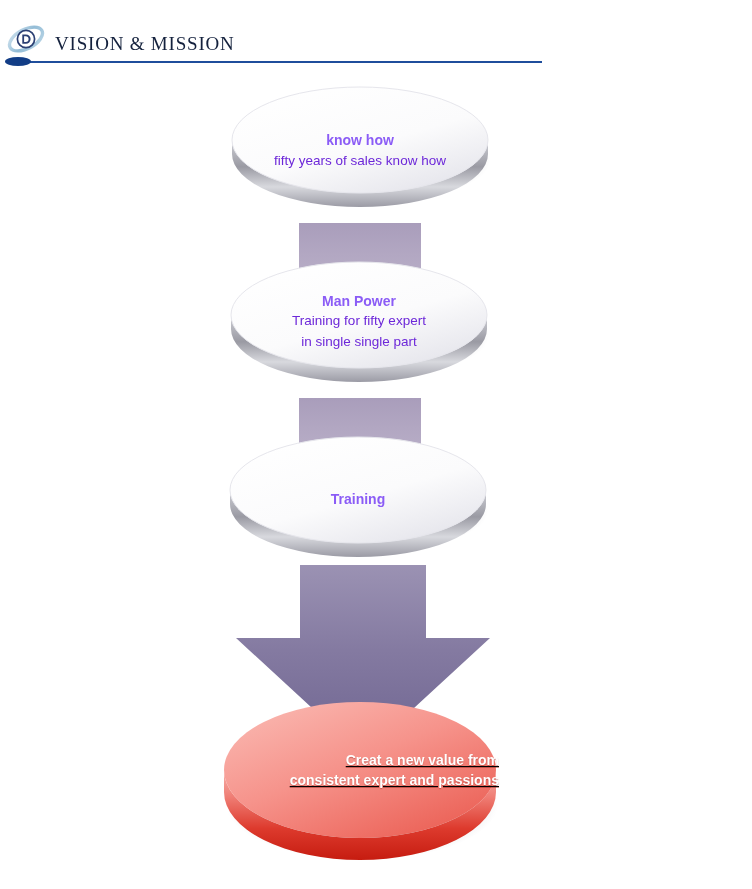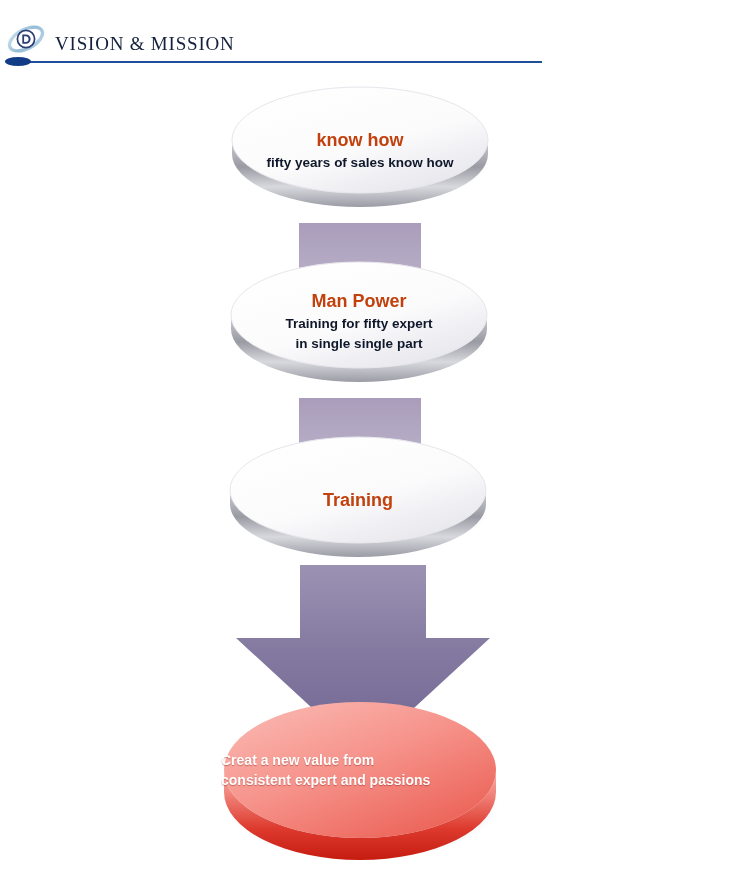--- a/index.html
+++ b/index.html
@@ -43,41 +43,42 @@
 
   
   .disc{position:absolute;width:262px;height:124px;}
   .disc svg{position:absolute;left:0;top:0;}
   .disc-text{
     position:absolute;left:0;top:0;width:262px;height:110px;
     display:flex;flex-direction:column;align-items:center;justify-content:center;
     text-align:center;
   }
   .disc-title{
-    font-size:18px;font-weight:bold;color:#c2410c;line-height:1.38;
+    font-size:14px;font-weight:bold;color:#8b5cf6;line-height:1.38;
   }
   .disc-body{
-    font-size:13.5px;color:#0f172a;line-height:1.5;font-weight:700;
+    font-size:13.5px;color:#6d28d9;line-height:1.5;font-weight:400;
   }
 
   #disc-1{left:229px;top:25px;}
   #disc-2{left:228px;top:200px;}
   #disc-3{left:227px;top:375px;}
 
   #disc-1 .disc-text{padding-top:22px;box-sizing:border-box;}
   #disc-2 .disc-text{padding-top:14px;box-sizing:border-box;}
   #disc-3 .disc-text{padding-top:20px;box-sizing:border-box;}
 
   
   #disc-final{position:absolute;left:221px;top:640px;width:278px;height:172px;}
   #disc-final svg{position:absolute;left:0;top:0;}
   #disc-final .disc-text{
     position:absolute;left:0;top:0;width:278px;height:140px;
-    display:flex;flex-direction:column;align-items:flex-start;justify-content:center;
+    display:flex;flex-direction:column;align-items:flex-end;justify-content:center;
     text-align:center;
+    text-decoration:underline;
   }
   .disc-final-line{
     font-size:14px;font-weight:bold;color:#ffffff;line-height:1.45;
     text-shadow:0 1px 1px rgba(140,30,25,.45);
   }
 </style>
 </head>
 <body>
 
 <div id="header">

